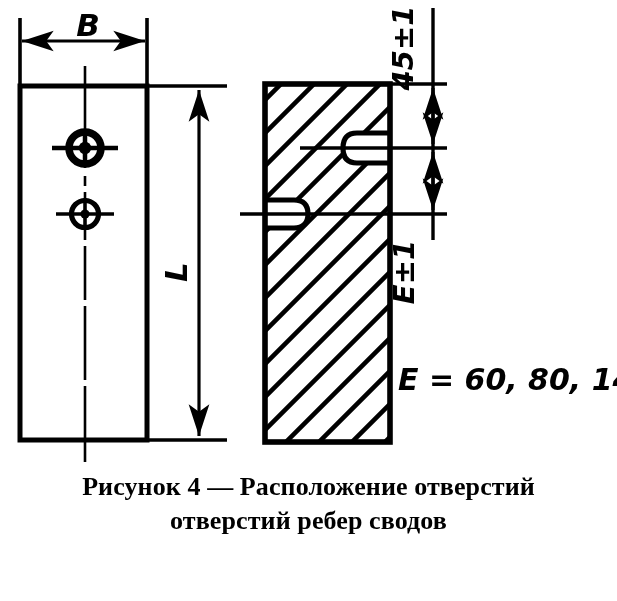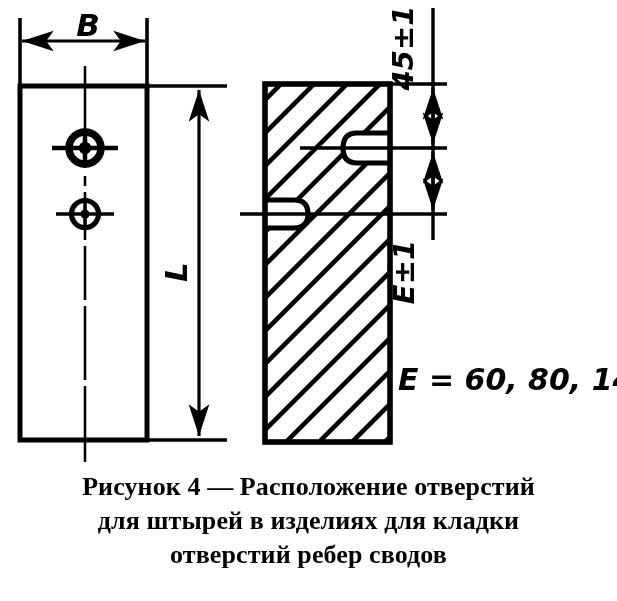--- a/index.html
+++ b/index.html
@@ -163,17 +163,16 @@
 
     <text class="dim-text" x="413" y="48" font-size="29" text-anchor="middle" transform="rotate(-90 413 48)">45±1</text>
 
     <text class="dim-text" x="414" y="272" font-size="29" text-anchor="middle" transform="rotate(-90 414 272)">E±1</text>
 
     <text class="dim-text" x="398" y="390" font-size="30" text-anchor="start">E = 60, 80, 140</text>
   </svg>
 
   <div class="caption-block">
     <span class="caption-line">Рисунок 4 — Расположение отверстий</span>
-    <span class="caption-line">для штырей в изделиях для кладки</span>
     <span class="caption-line">отверстий ребер сводов</span>
   </div>
 
 </div>
 
 </body></html>

